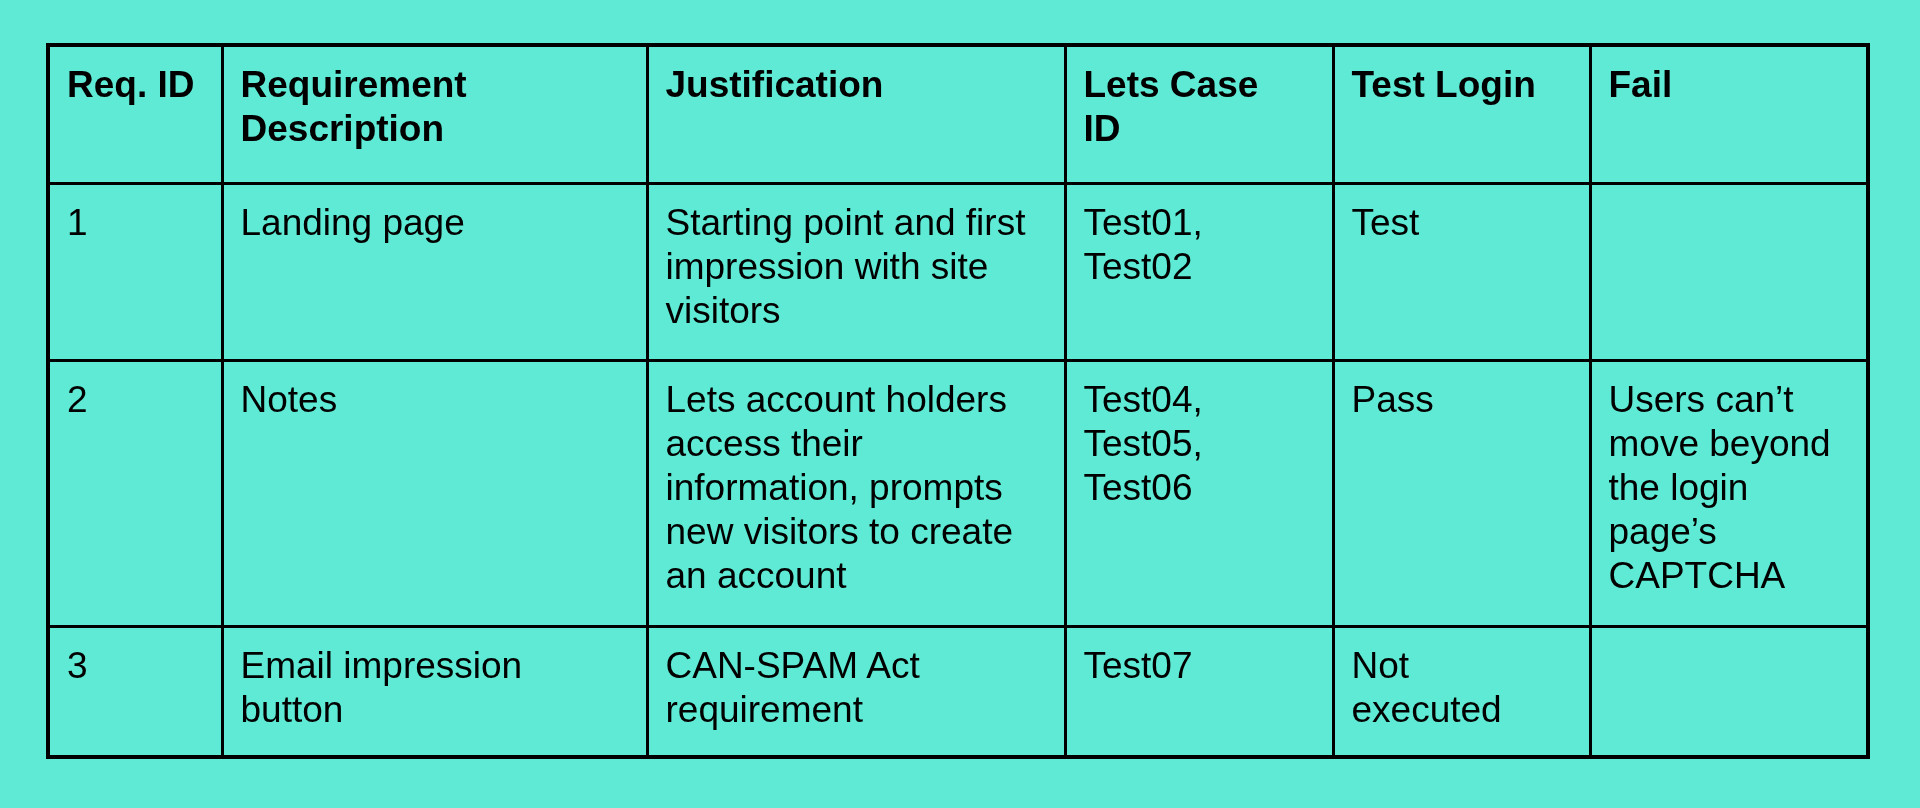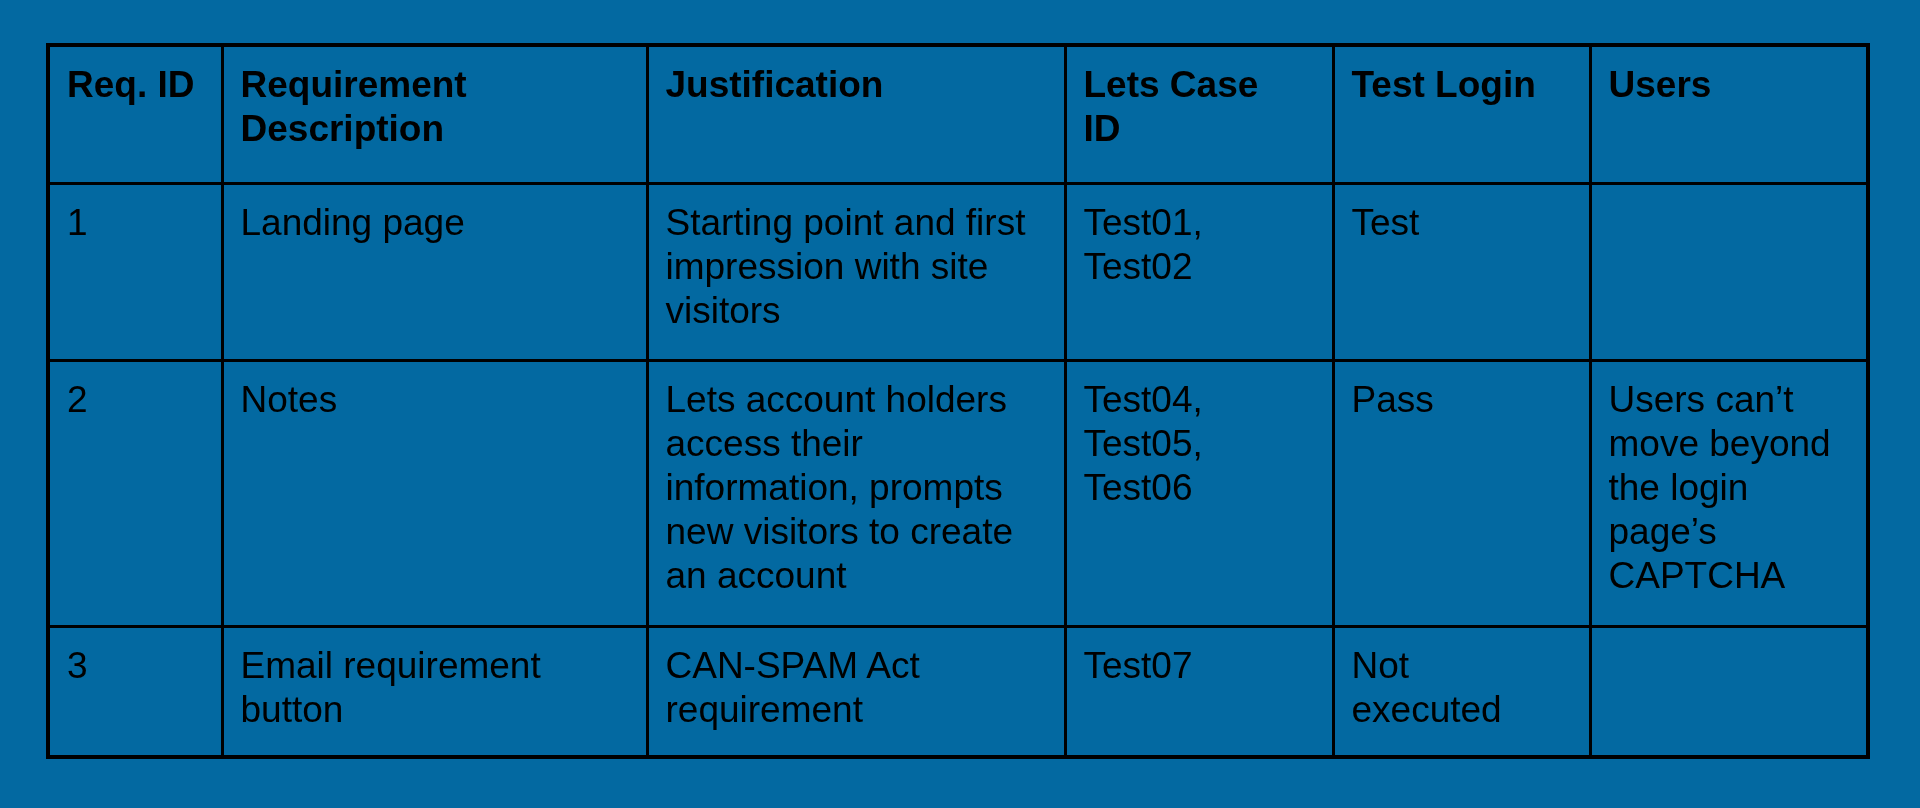--- a/index.html
+++ b/index.html
@@ -5,21 +5,21 @@
   * { margin: 0; padding: 0; box-sizing: border-box; }
   html, body {
     width: 1920px; height: 808px;
     background: #ffffff;
     font-family: "Liberation Sans", sans-serif;
     color: #000000;
   }
   .page {
     position: relative;
     width: 1920px; height: 808px;
-    background: #0369a1;
+    background: #5eead4;
     overflow: hidden;
   }
   table.rtm {
     position: absolute;
     left: 46px; top: 43px;
     width: 1820px;
     border-collapse: collapse;
     table-layout: fixed;
     border: 4px solid #000000;
   }
@@ -62,21 +62,21 @@
     </colgroup>
     <thead>
       <tr class="row-header">
         <th>Req. ID</th>
         <th>Requirement
 Description</th>
         <th>Justification</th>
         <th>Lets Case
 ID</th>
         <th>Test Login</th>
-        <th>Users</th>
+        <th>Fail</th>
       </tr>
     </thead>
     <tbody>
       <tr class="row-1">
         <td>1</td>
         <td>Landing page</td>
         <td>Starting point and first
 impression with site
 visitors</td>
         <td>Test01,
@@ -97,21 +97,21 @@
 Test06</td>
         <td>Pass</td>
         <td>Users can’t
 move beyond
 the login
 page’s
 CAPTCHA</td>
       </tr>
       <tr class="row-3">
         <td>3</td>
-        <td>Email requirement
+        <td>Email impression
 button</td>
         <td>CAN-SPAM Act
 requirement</td>
         <td>Test07</td>
         <td>Not
 executed</td>
         <td></td>
       </tr>
     </tbody>
   </table>

